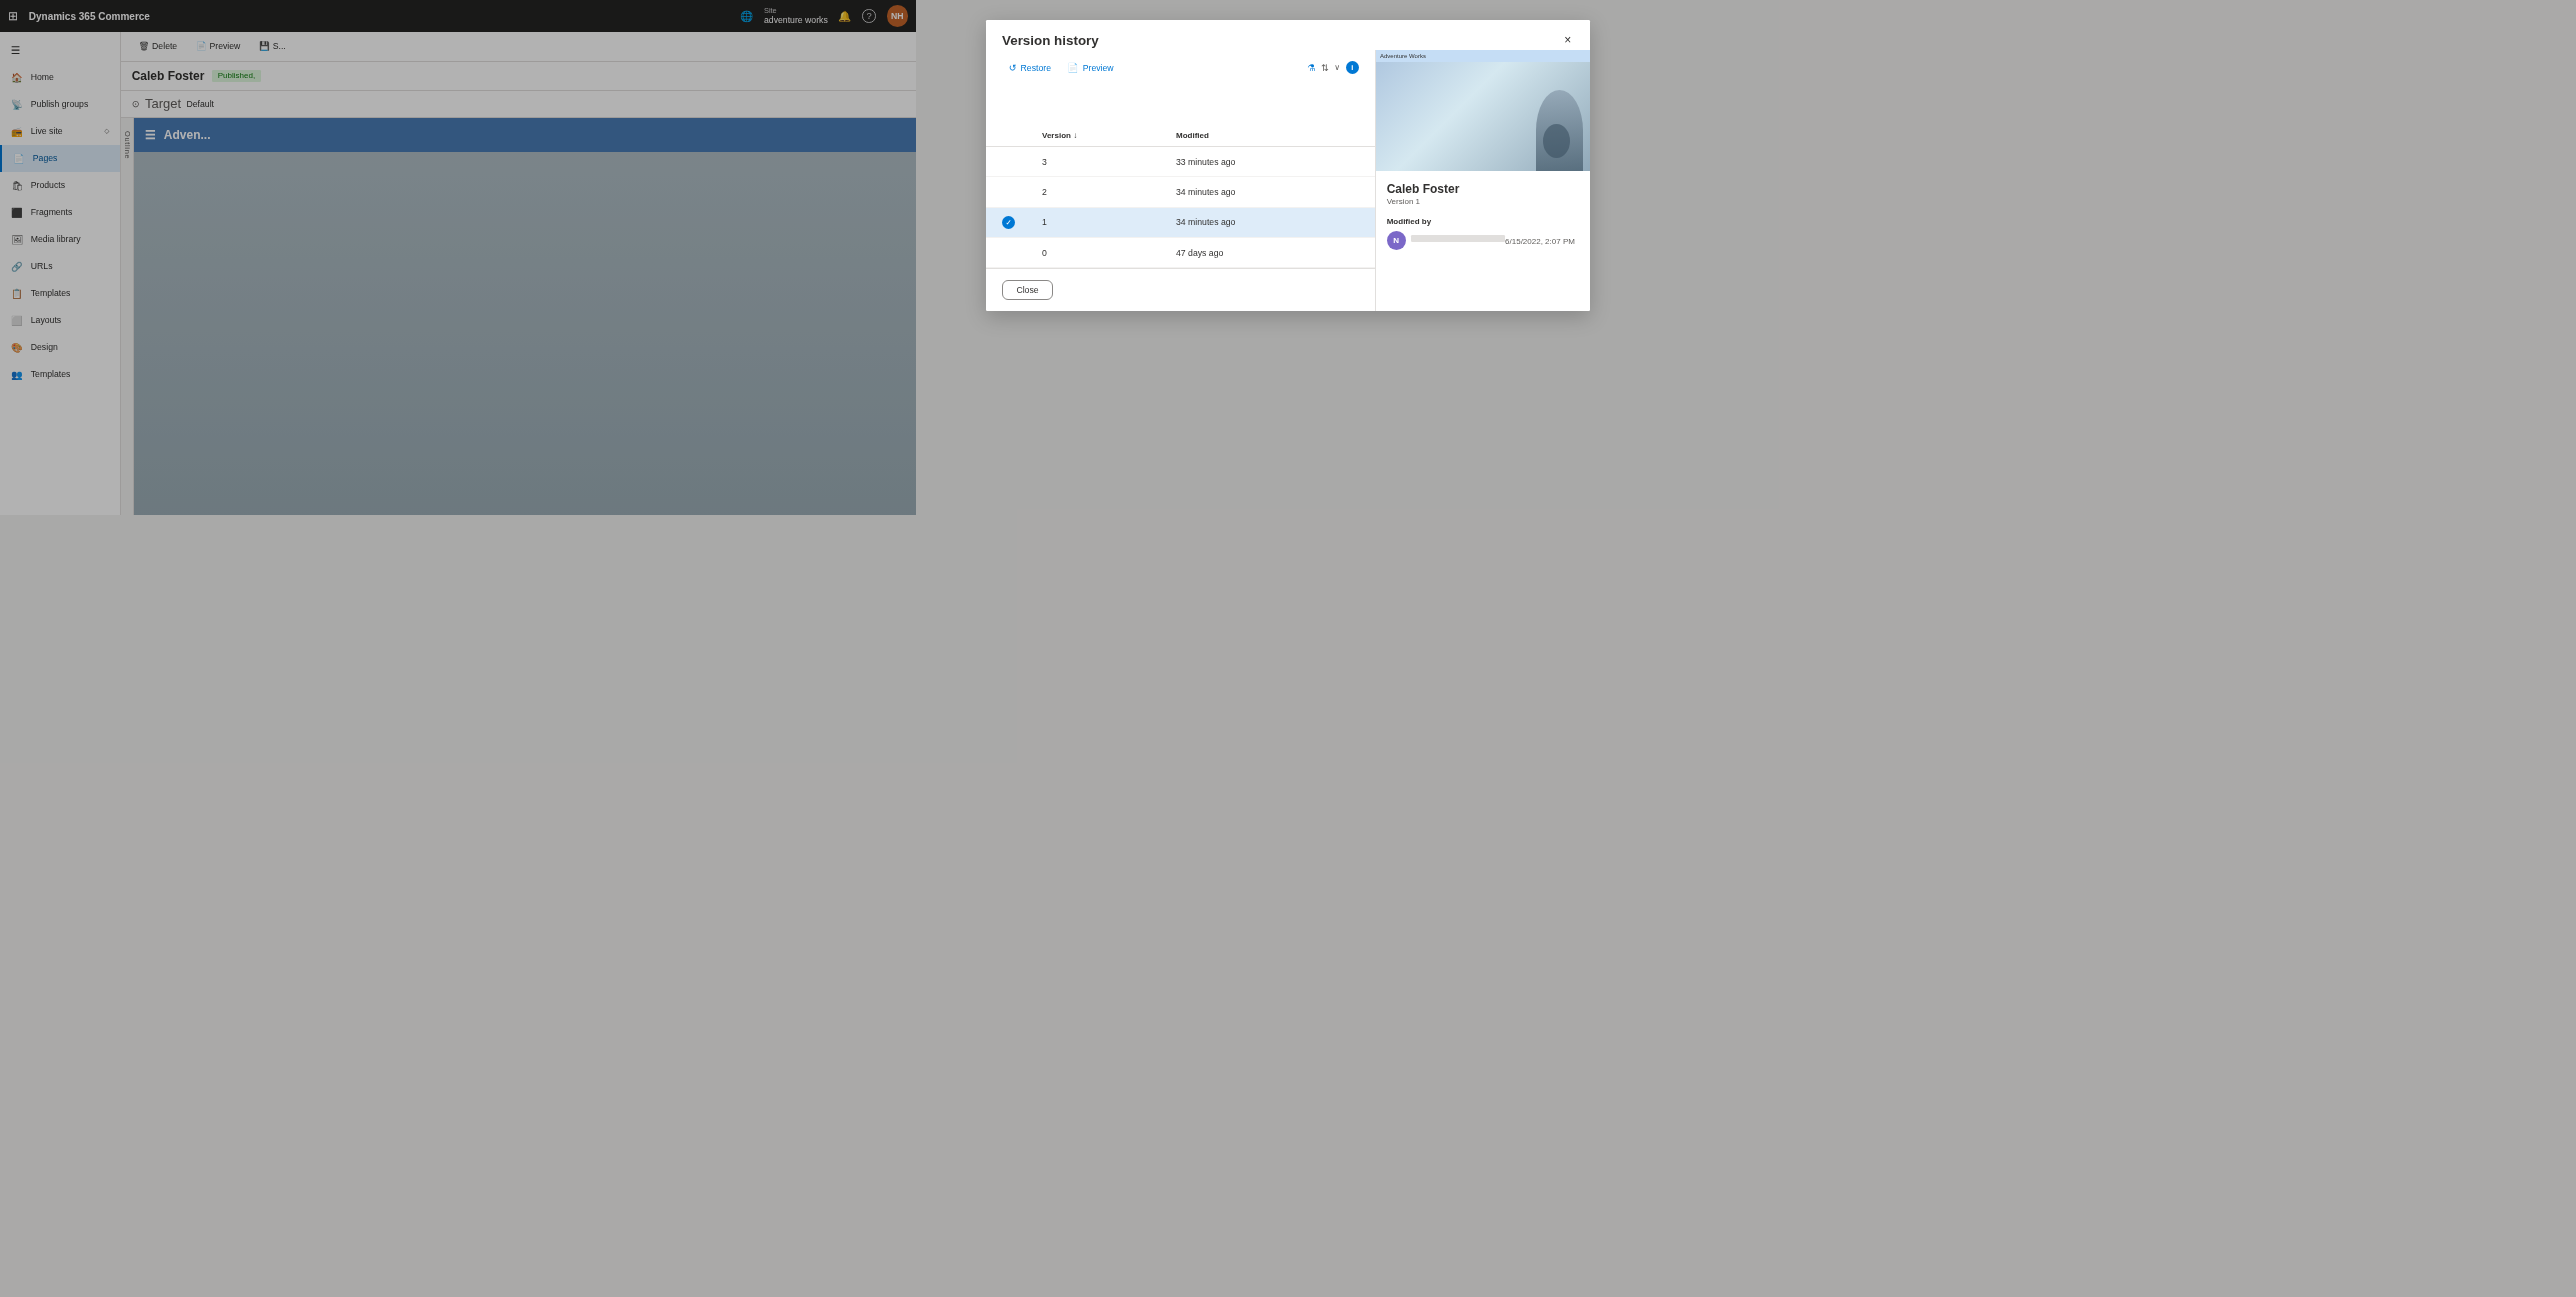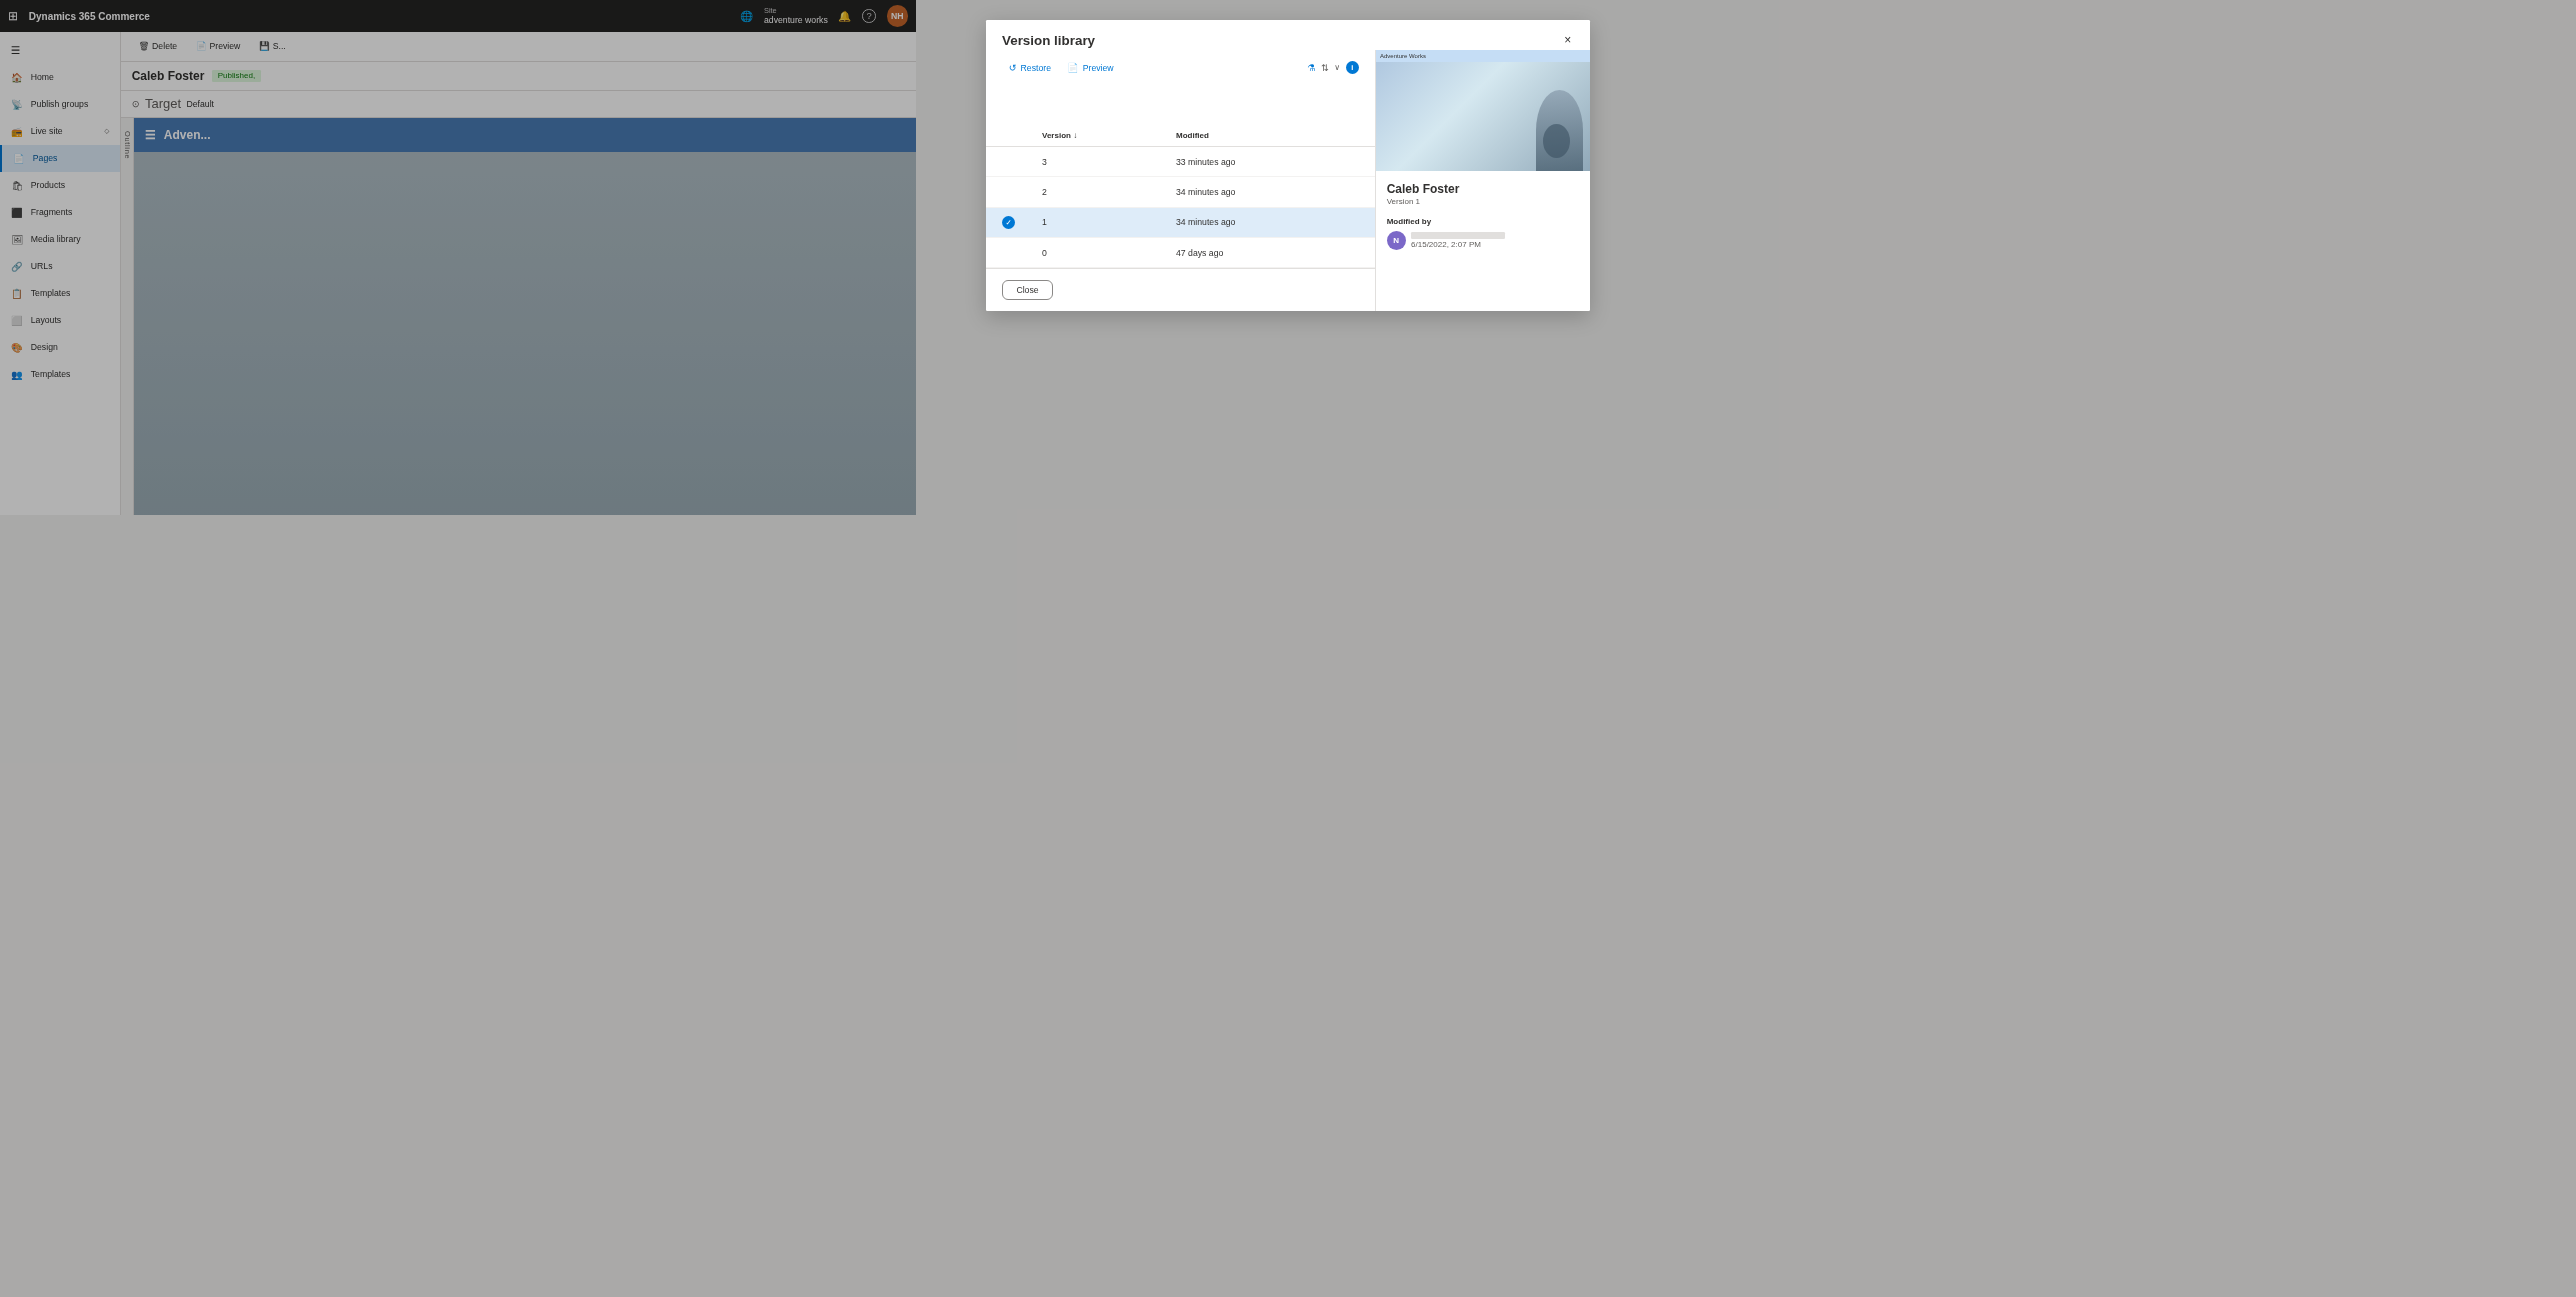--- a/index.html
+++ b/index.html
@@ -98,21 +98,21 @@
 
     
     .side-panel { width: 215px; flex-shrink: 0; padding: 0; display: flex; flex-direction: column; border-left: 0.7px solid #e1dfdd; }
     .side-panel-preview-img { width: 100%; height: 121px; background: linear-gradient(180deg, #b8d4f0 0%, #e8d8c0 50%, #c5c9cc 100%); position: relative; overflow: hidden; }
     .side-panel-info { padding: 10.7px; }
     .side-panel-name { font-size: 12px; font-weight: 600; color: #323130; }
     .side-panel-version { font-size: 8px; color: #605e5c; margin-top: 1.3px; }
     .side-panel-modified-label { font-size: 8px; font-weight: 600; color: #323130; margin-top: 10.7px; margin-bottom: 5.4px; }
     .side-panel-user { display: flex; align-items: center; gap: 5.4px; }
     .user-avatar { width: 19px; height: 19px; border-radius: 50%; background: #7b68c8; display: flex; align-items: center; justify-content: center; color: white; font-size: 8px; font-weight: 600; }
-    .side-panel-user-info { display: flex; flex-direction: column; }
+    .side-panel-user-info { display: flex; flex-direction: row; }
     .side-panel-username-bar { height: 6.7px; background: #e1dfdd; border-radius: 1.3px; width: 94px; }
     .side-panel-datetime { font-size: 8px; color: #605e5c; margin-top: 1.3px; }
 
     
     .target-row { display: flex; align-items: center; gap: 5.4px; padding: 5.4px 10.7px; background: white; border-bottom: 0.7px solid #e1dfdd; }
     .target-label { font-size: 13px; color: #605e5c; }
     .target-value { font-size: 8.7px; color: #323130; font-weight: 500; }
 
     .modal-content-area { display: flex; flex: 1; overflow: hidden; }
     .modal-main { flex: 1; display: flex; flex-direction: column; overflow: hidden; }
@@ -248,21 +248,21 @@
       <div class="toggle-btn">
         <span style="font-size:8px; color:#323130;">‹</span>
       </div>
     </div>
   </div>
 
   <div class="modal-overlay">
     <div class="modal">
 
       <div class="modal-header">
-        <span class="modal-title">Version library</span>
+        <span class="modal-title">Version history</span>
         <button class="modal-close">×</button>
       </div>
 
 
       <div class="modal-content-area">
         <div class="modal-main">
 
           <div class="modal-toolbar">
             <div class="modal-toolbar-left">
               <button class="modal-toolbar-btn">

